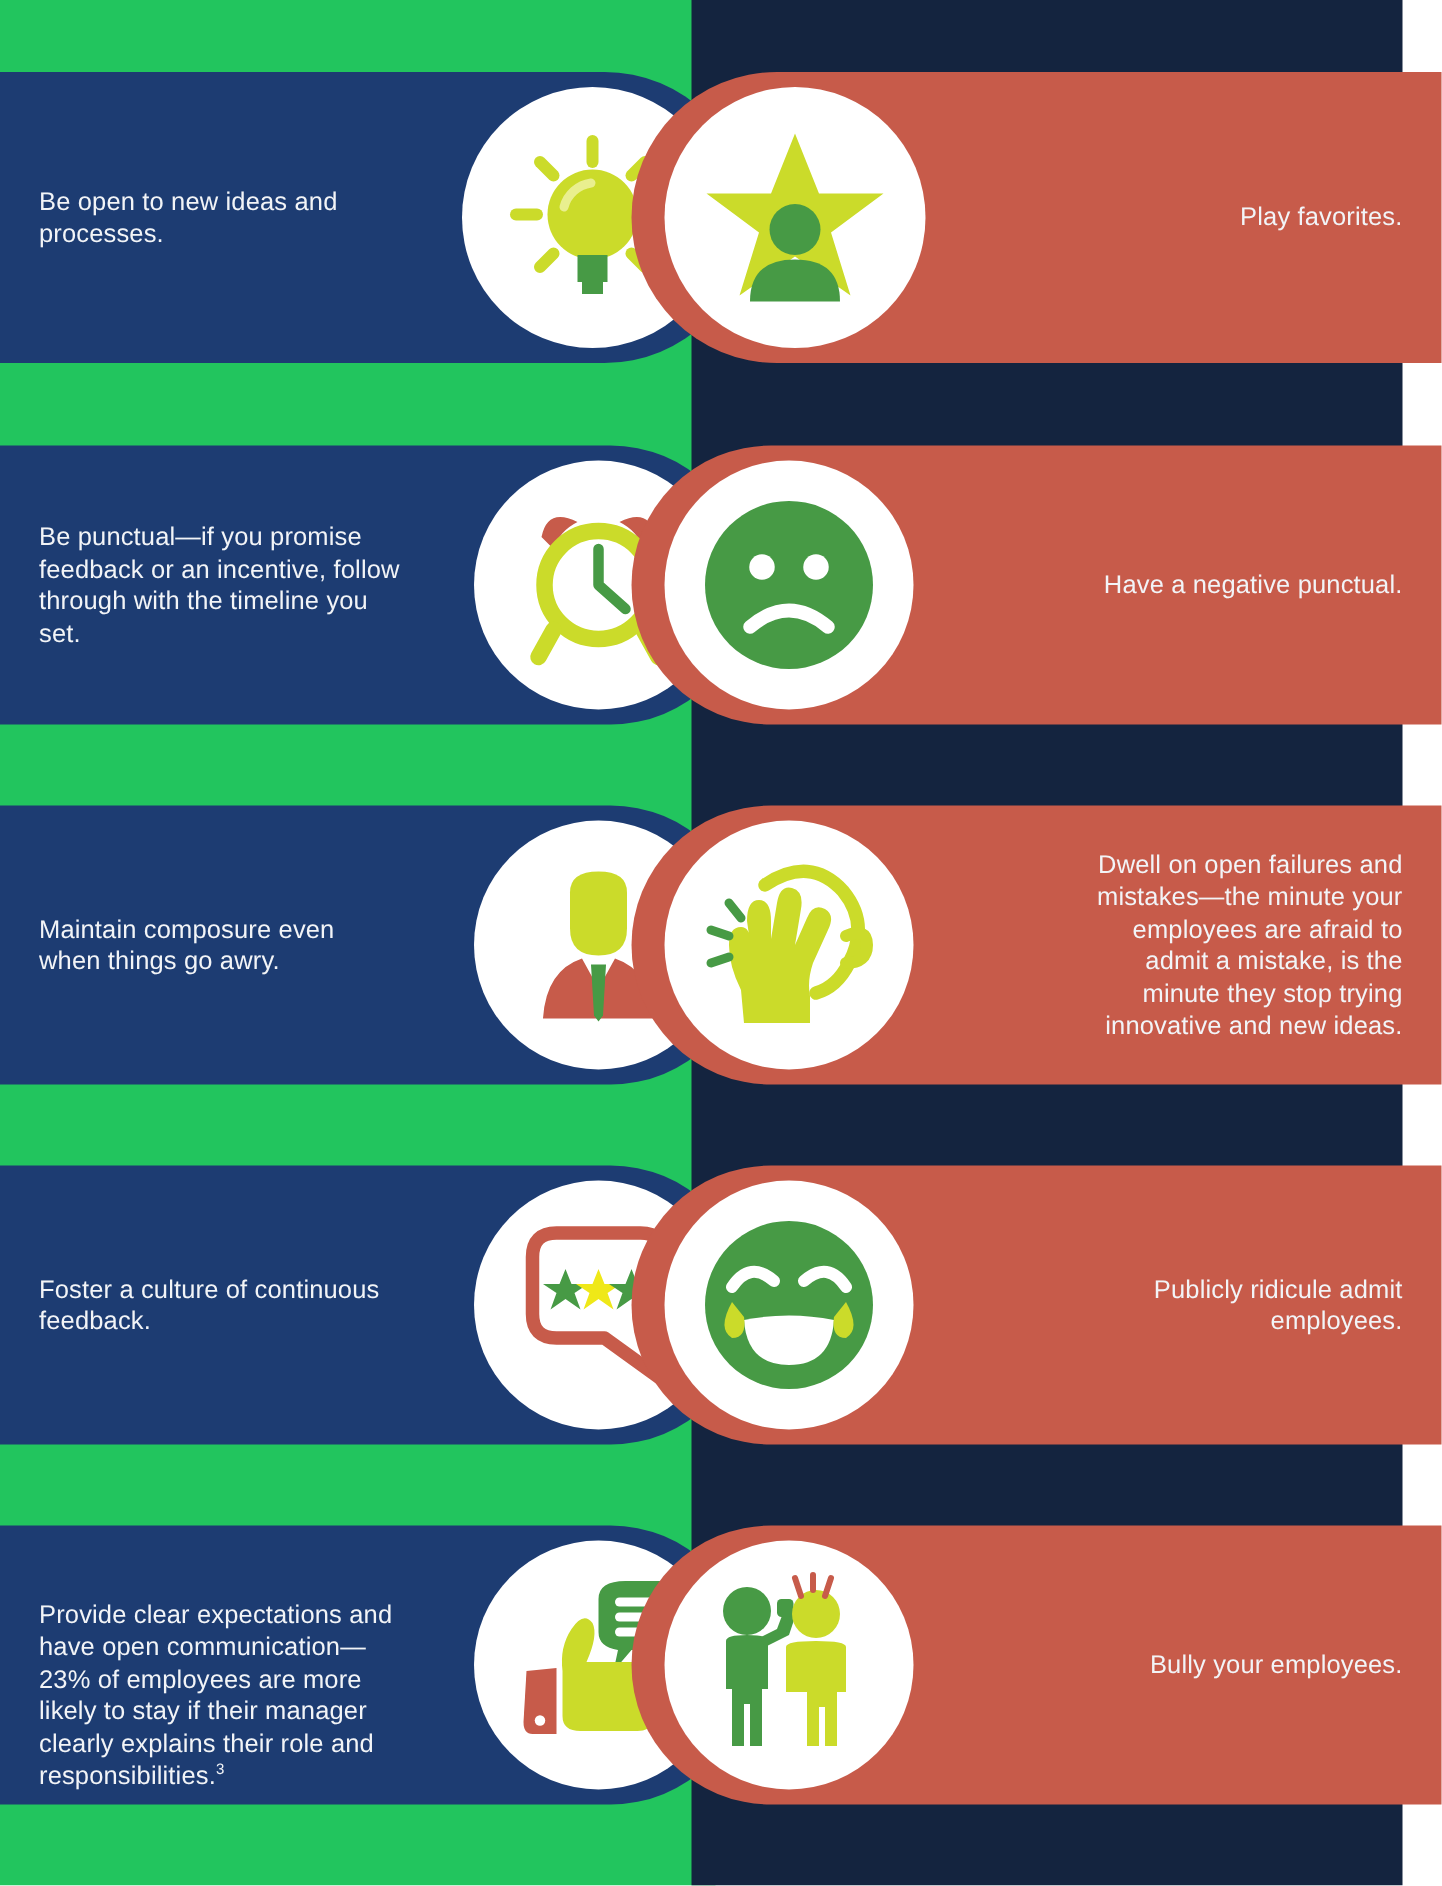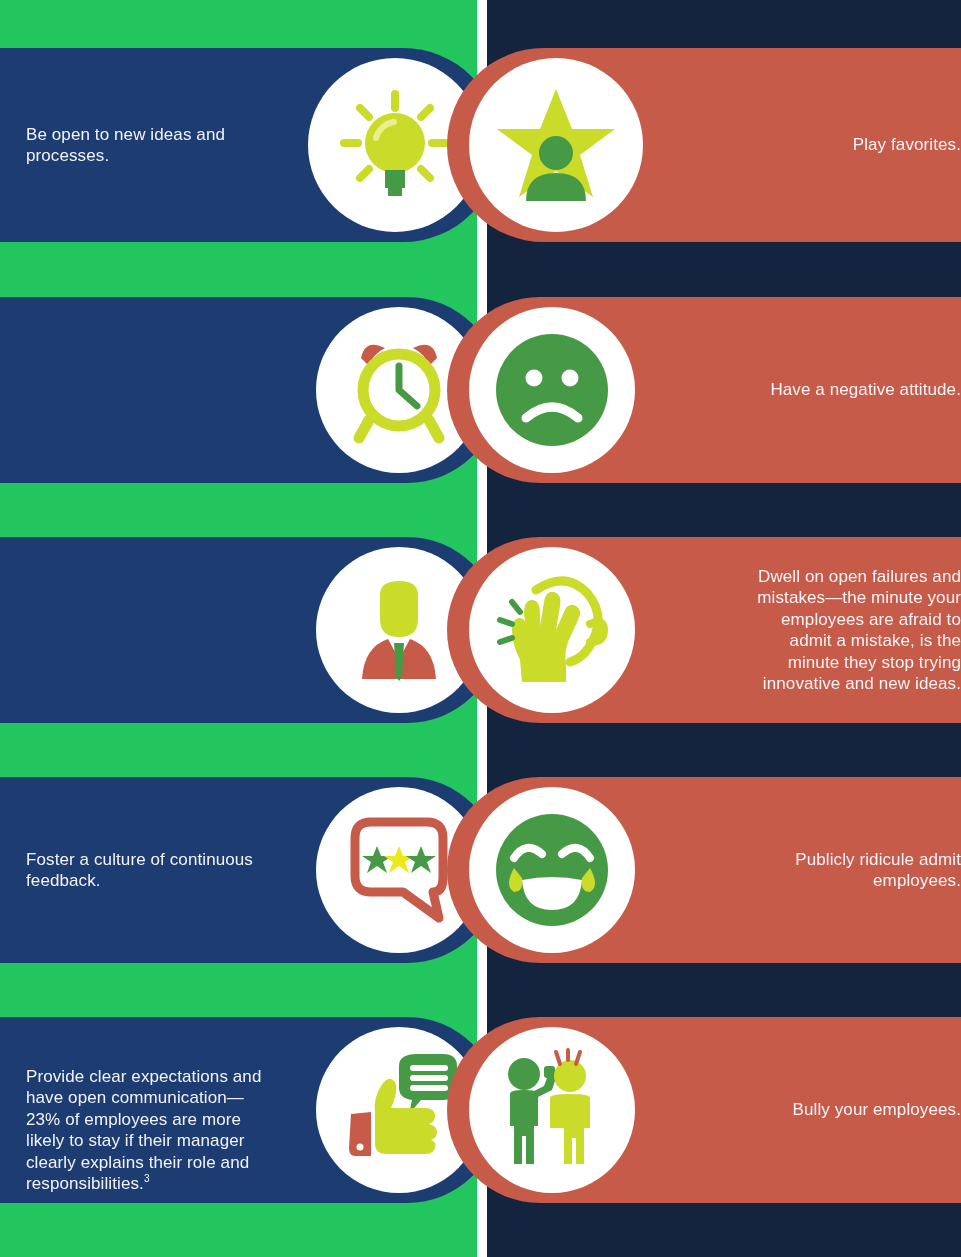--- a/index.html
+++ b/index.html
@@ -20,21 +20,21 @@
     background: #ffffff;
   }
 
   
   .panel {
     position: absolute;
     top: 0;
     height: 1257px;
   }
   .panel-left  { left: 0;   width: 477px; background: #22c55e; }
-  .panel-right { left: 487px; width: 474px; background: #14243F; }
+  .panel-right { left: 461px; width: 474px; background: #14243F; }
 
   
   .row {
     position: absolute;
     display: flex;
     align-items: center;
   }
   .row-left {
     left: -40px;
     border-top-right-radius: 130px;
@@ -103,33 +103,35 @@
           </g>
           <circle cx="59" cy="57" r="30" fill="#CBDB2A"></circle>
           <path d="M40 52 A22 22 0 0 1 58 36" stroke="#E9EF8F" stroke-width="6" fill="none" stroke-linecap="round"></path>
           <rect x="49" y="84" width="20" height="18" fill="#479A45"></rect>
           <rect x="52" y="100" width="14" height="10" fill="#479A45"></rect>
         </svg>
       </div>
     </div>
 
     <div class="row row-left" style="top:297px; height:186px; width:500px;">
+      <div class="row-text" style="max-width:250px;">Be punctual—if you promise feedback or an incentive, follow through with the timeline you set.</div>
       <div class="medallion" style="width:166px;height:166px;">
         <svg width="116" height="116" viewBox="0 0 116 116" aria-hidden="true">
           <path d="M20 26 Q24 6 44 16 Q32 22 28 34 Z" fill="#C75B4A"></path>
           <path d="M96 26 Q92 6 72 16 Q84 22 88 34 Z" fill="#C75B4A"></path>
           <circle cx="58" cy="58" r="36" fill="none" stroke="#CBDB2A" stroke-width="11"></circle>
           <path d="M58 34 L58 58 L76 74" stroke="#479A45" stroke-width="7" fill="none" stroke-linecap="round" stroke-linejoin="round"></path>
           <path d="M28 88 L18 106" stroke="#CBDB2A" stroke-width="11" stroke-linecap="round"></path>
           <path d="M88 88 L98 106" stroke="#CBDB2A" stroke-width="11" stroke-linecap="round"></path>
         </svg>
       </div>
     </div>
 
     <div class="row row-left" style="top:537px; height:186px; width:500px;">
+      <div class="row-text" style="max-width:240px;">Maintain composure even when things go awry.</div>
       <div class="medallion" style="width:166px;height:166px;">
         <svg width="110" height="110" viewBox="0 0 110 110" aria-hidden="true">
           <path d="M36 20 Q36 6 55 6 Q74 6 74 20 L74 44 Q74 62 55 62 Q36 62 36 44 Z" fill="#CBDB2A"></path>
           <path d="M18 104 Q20 72 44 64 L55 84 L66 64 Q90 72 92 104 Z" fill="#C75B4A"></path>
           <path d="M44 62 L55 76 L66 62 L60 62 L55 68 L50 62 Z" fill="#ffffff"></path>
           <path d="M50 68 L60 68 L58 102 L55 106 L52 102 Z" fill="#479A45"></path>
         </svg>
       </div>
     </div>
 
@@ -182,21 +184,21 @@
 
     <div class="row row-right" style="top:297px; height:186px; width:514px;">
       <div class="medallion" style="width:166px;height:166px;">
         <svg width="120" height="120" viewBox="0 0 120 120" aria-hidden="true">
           <circle cx="60" cy="60" r="56" fill="#479A45"></circle>
           <circle cx="42" cy="48" r="8.5" fill="#ffffff"></circle>
           <circle cx="78" cy="48" r="8.5" fill="#ffffff"></circle>
           <path d="M34 88 Q60 66 86 88" stroke="#ffffff" stroke-width="9" fill="none" stroke-linecap="round"></path>
         </svg>
       </div>
-      <div class="row-text" style="max-width:250px;">Have a negative attitude.</div>
+      <div class="row-text" style="max-width:250px;">Have a negative punctual.</div>
     </div>
 
     <div class="row row-right" style="top:537px; height:186px; width:514px;">
       <div class="medallion" style="width:166px;height:166px;">
         <svg width="124" height="124" viewBox="0 0 124 124" aria-hidden="true">
           <path d="M46 22 Q76 2 98 26 Q116 48 102 74 Q94 90 80 94" stroke="#CBDB2A" stroke-width="9" fill="none" stroke-linecap="round"></path>
           <path d="M100 56 Q114 50 114 62 Q114 74 100 74" stroke="#CBDB2A" stroke-width="8" fill="none" stroke-linecap="round"></path>
           <path d="M34 46 Q34 32 42 32 Q50 32 50 46 L50 58 L54 34 Q56 22 64 24 Q72 26 70 38 L66 62 L74 44 Q78 34 86 38 Q93 42 88 52 L78 74 Q74 86 76 96 L76 114 L32 114 L30 92 Q22 76 22 62 Q22 50 30 50 Q36 50 36 60 Z" fill="#CBDB2A"></path>
           <g stroke="#479A45" stroke-width="6" stroke-linecap="round">
             <line x1="22" y1="34" x2="30" y2="44"></line>

